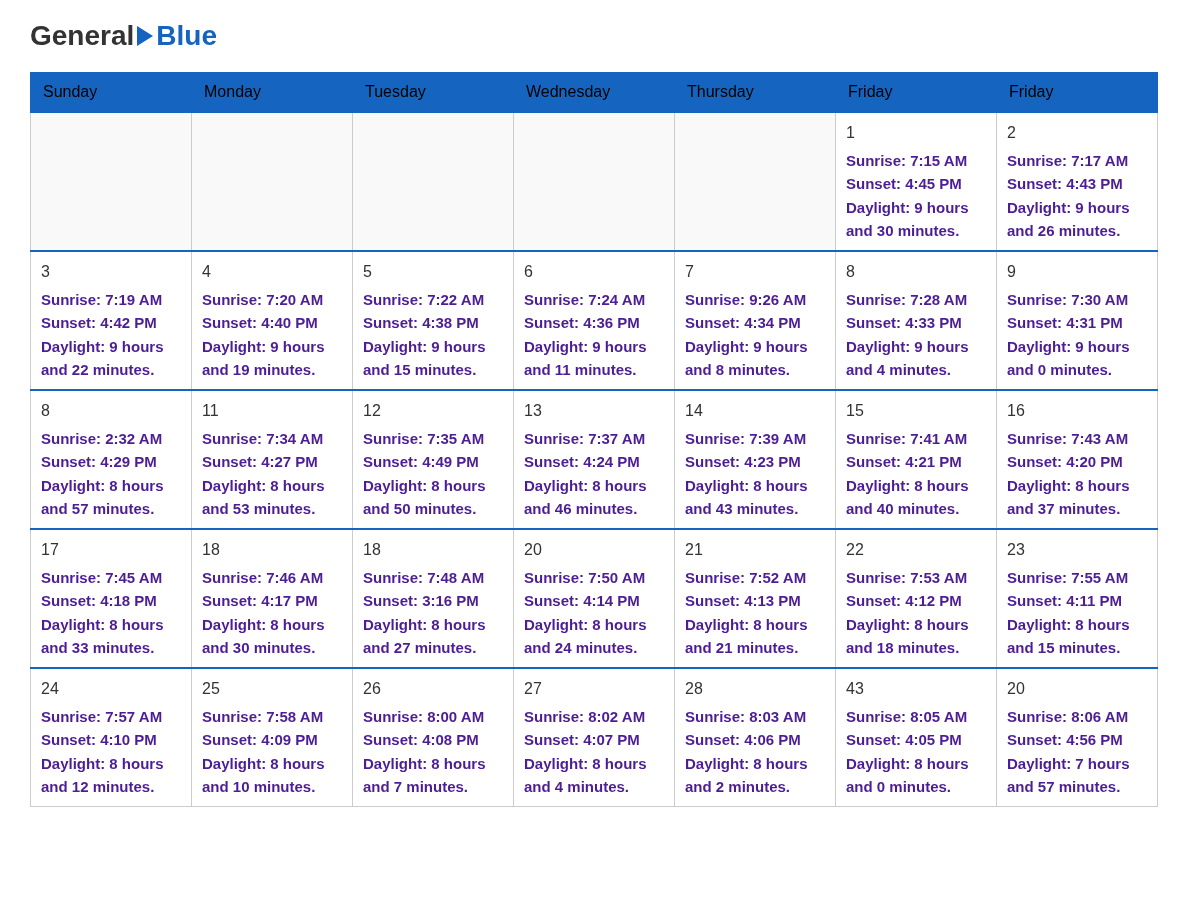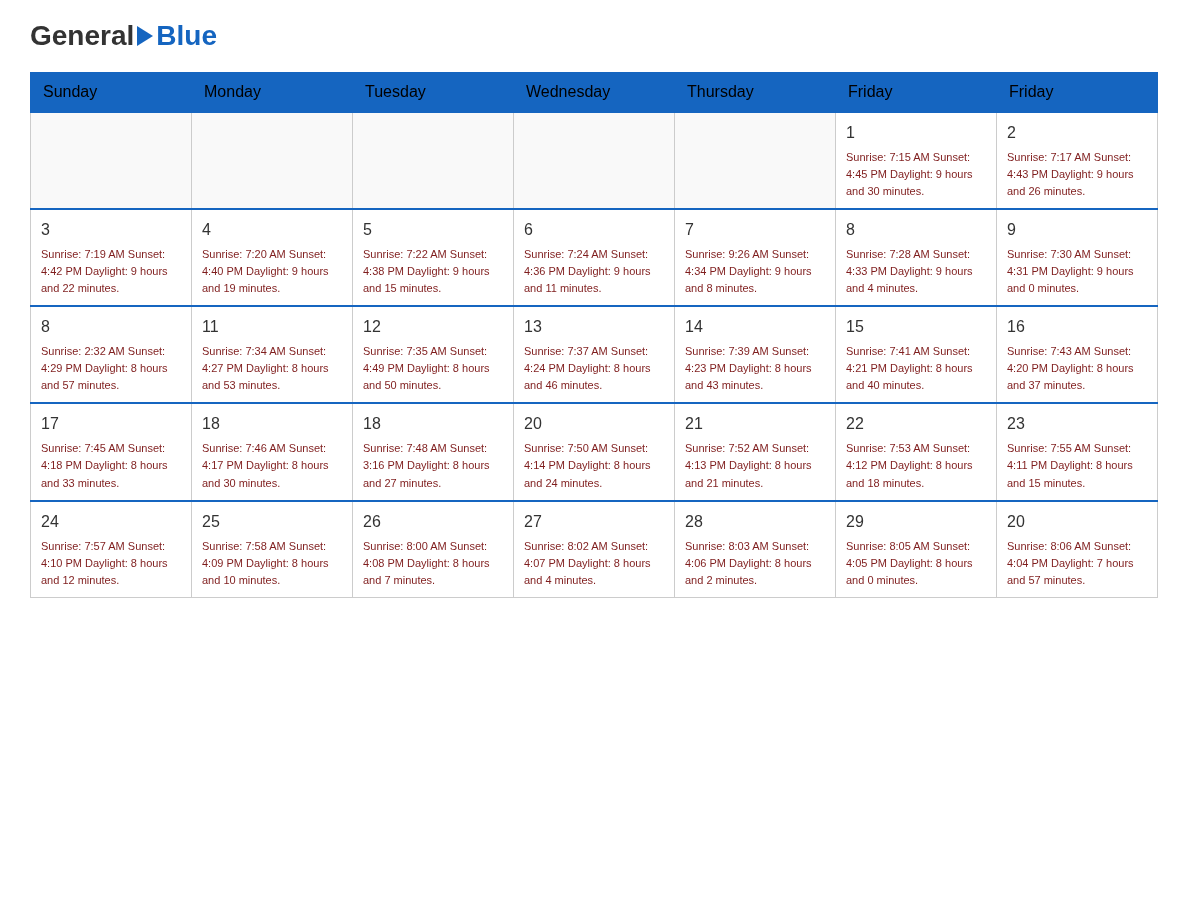--- a/index.html
+++ b/index.html
@@ -80,23 +80,24 @@
       min-height: 100px;
       line-height: 1.5;
     }
     .day-number {
       font-size: 16px;
       font-weight: normal;
       display: block;
       margin-bottom: 4px;
     }
     .day-info {
-      font-size: 11px;
+      font-size: 15px;
       line-height: 1.55;
-      color: #7f1d1d;
+      color: #4c1d95;
+      font-weight: bold;
     }
     .empty-cell {
       background: #f9f9f9;
     }
     tr.week-row td {
       border-top: 2px solid #1565c0;
     }
   </style>
 </head>
 <body>
@@ -334,28 +335,28 @@
 and 4 minutes.</div>
         </td>
         <td>
           <span class="day-number">28</span>
           <div class="day-info">Sunrise: 8:03 AM
 Sunset: 4:06 PM
 Daylight: 8 hours
 and 2 minutes.</div>
         </td>
         <td>
-          <span class="day-number">29</span>
+          <span class="day-number">43</span>
           <div class="day-info">Sunrise: 8:05 AM
 Sunset: 4:05 PM
 Daylight: 8 hours
 and 0 minutes.</div>
         </td>
         <td>
           <span class="day-number">20</span>
           <div class="day-info">Sunrise: 8:06 AM
-Sunset: 4:04 PM
+Sunset: 4:56 PM
 Daylight: 7 hours
 and 57 minutes.</div>
         </td>
       </tr>
     </tbody>
 </table>
 
 </body></html>

